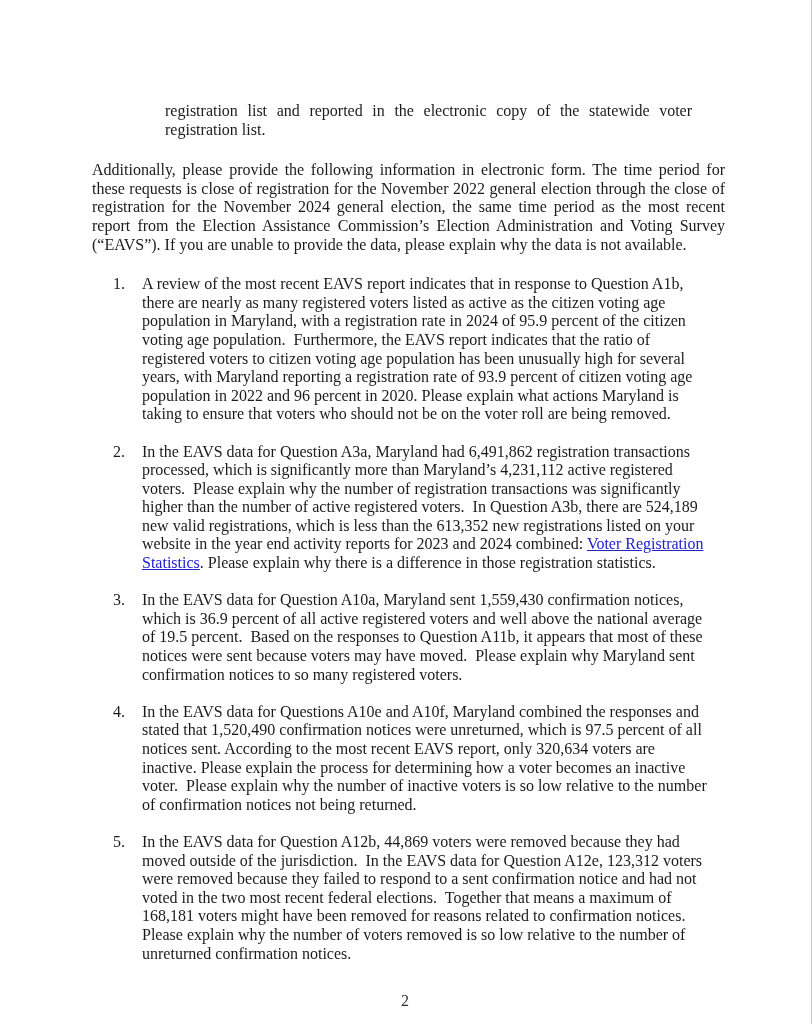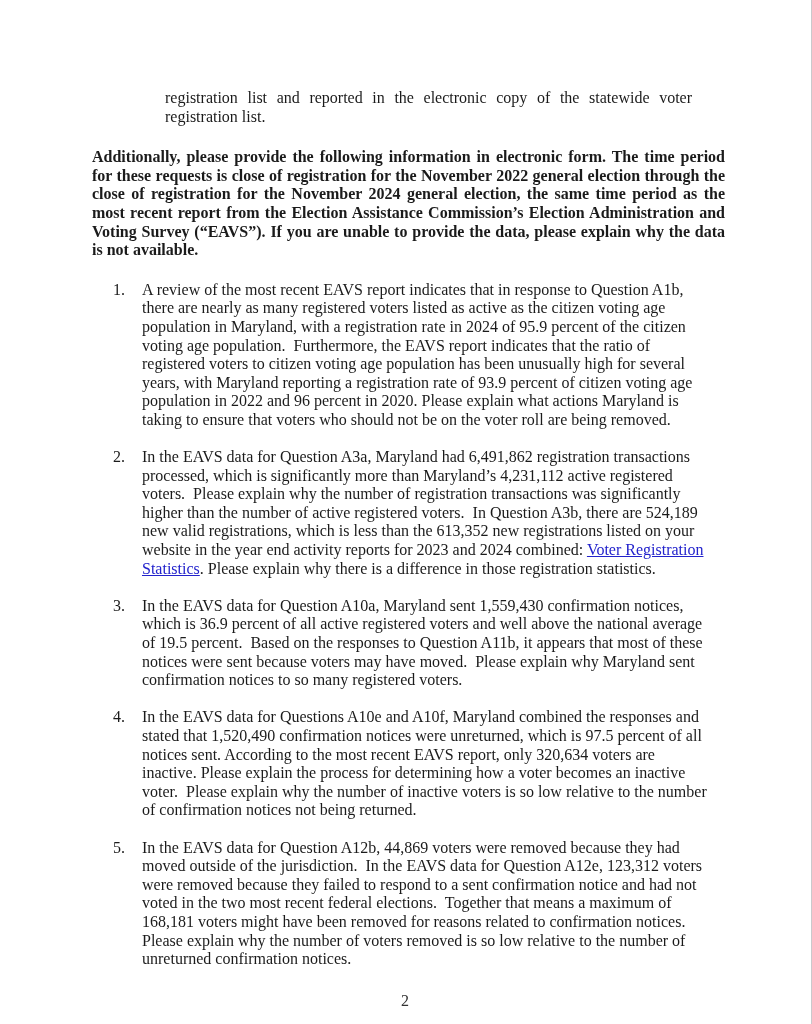--- a/index.html
+++ b/index.html
@@ -15,34 +15,33 @@
     box-sizing: border-box;
     border-right: 1px solid #c9c9cc;
     overflow: hidden;
     font-family: "Liberation Serif", "DejaVu Serif", serif;
     font-size: 16px;
     line-height: 18.6px;
     color: #1b1b1b;
   }
   .content {
     position: absolute;
-    top: 89px;
+    top: 102px;
     left: 92px;
     width: 633px;
   }
   .fragment {
     margin-left: 73px;
     width: 527px;
     text-align: justify;
   }
   .intro {
     margin: 22px 0 16px 0;
     width: 633px;
     text-align: justify;
-    font-weight: bold;
   }
   ol.request-list {
     list-style: none;
     margin: 21px 0 0 21px;
     padding: 0;
     width: 599px;
   }
   ol.request-list li {
     position: relative;
     padding-left: 29px;

